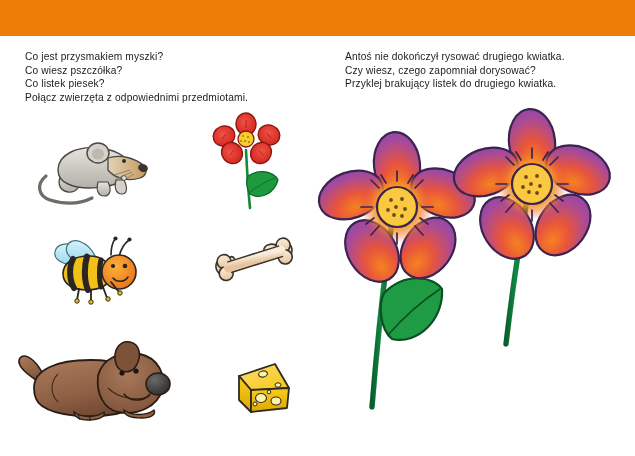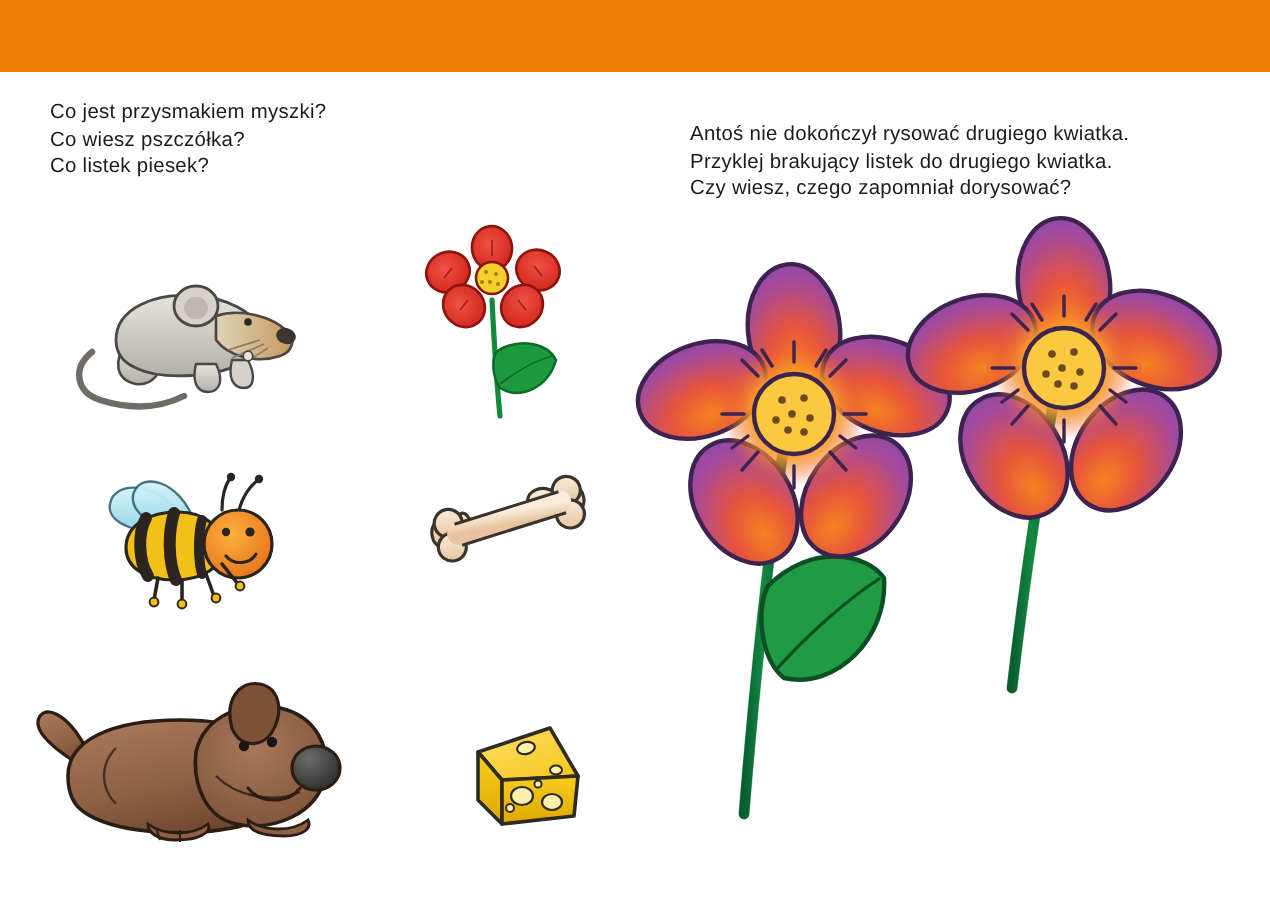--- a/index.html
+++ b/index.html
@@ -34,47 +34,48 @@
     color: #1b1b1b;
     letter-spacing: 0.15px;
     white-space: nowrap;
   }
   #instr-left {
     left: 25px;
     top: 50px;
   }
   #instr-right {
     left: 345px;
-    top: 61px;
+    top: 50px;
   }
   .instr .line {
     display: block;
   }
   .art {
     position: absolute;
   }
   svg { display: block; overflow: visible; }
 </style>
 </head>
 <body>
 
 <div id="page" style="background: rgb(255, 255, 255);">
 
   <div id="top-bar" style="background: rgb(238, 125, 8); height: 36px;"></div>
 
   <div class="instr" id="instr-left">
     <span class="line">Co jest przysmakiem myszki?</span>
     <span class="line">Co wiesz pszczółka?</span>
     <span class="line">Co listek piesek?</span>
+    <span class="line">Połącz zwierzęta z odpowiednimi przedmiotami.</span>
   </div>
 
   <div class="instr" id="instr-right">
     <span class="line">Antoś nie dokończył rysować drugiego kwiatka.</span>
+    <span class="line">Czy wiesz, czego zapomniał dorysować?</span>
     <span class="line">Przyklej brakujący listek do drugiego kwiatka.</span>
-    <span class="line">Czy wiesz, czego zapomniał dorysować?</span>
   </div>
 
   <div class="art" style="left:36px; top:136px;">
     <svg width="118" height="80" viewBox="0 0 118 80">
       <defs>
         <linearGradient id="mouseBody" x1="0" y1="0" x2="0" y2="1">
           <stop offset="0%" stop-color="#e6e3dd"></stop>
           <stop offset="100%" stop-color="#b3b0a9"></stop>
         </linearGradient>
         <linearGradient id="mouseFace" x1="0" y1="0" x2="1" y2="0">

